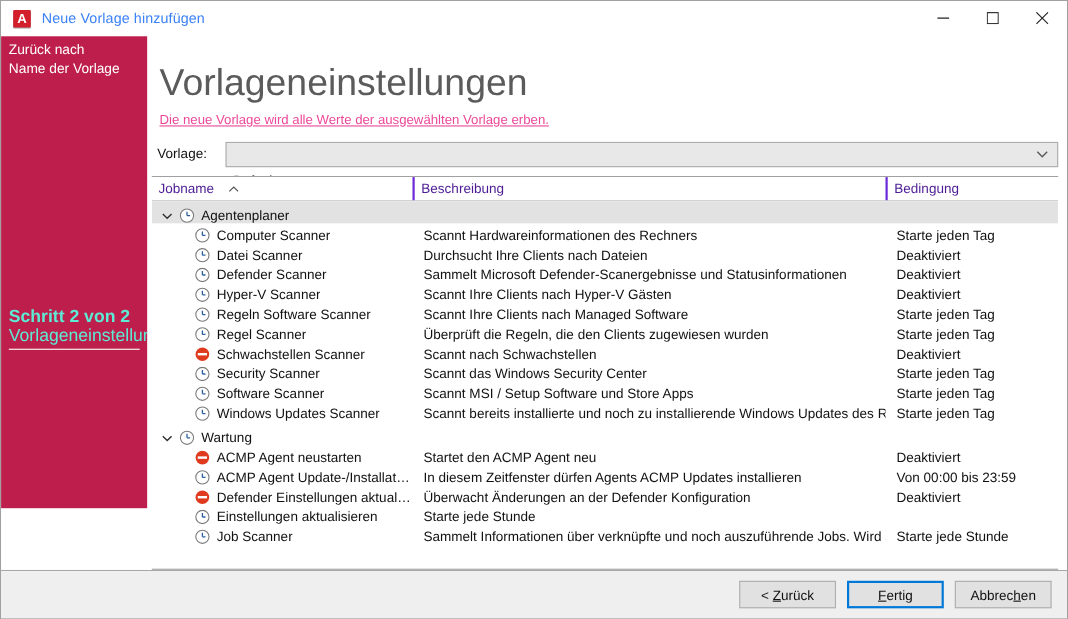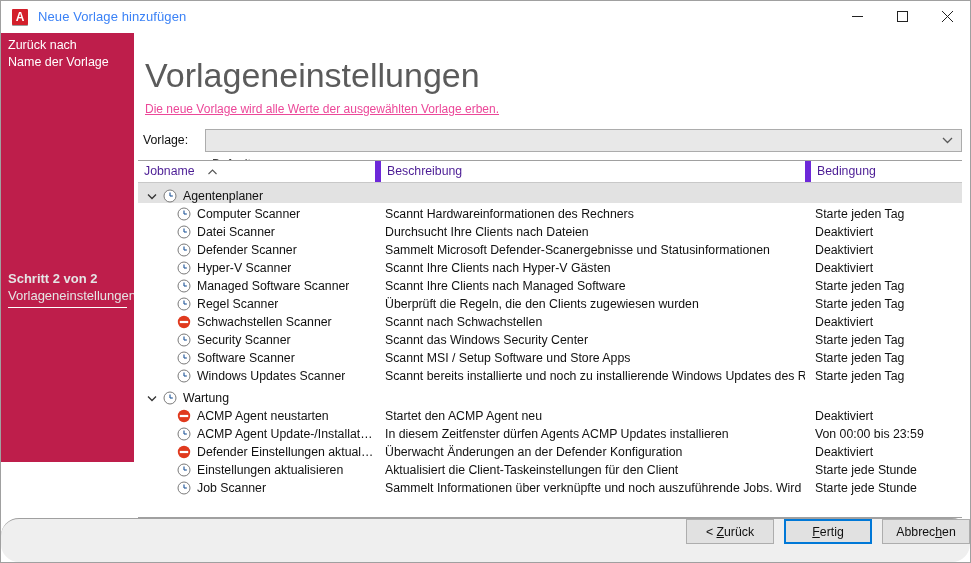--- a/index.html
+++ b/index.html
@@ -95,25 +95,25 @@
     position: absolute;
     left: 7px; top: 4px;
     font-size: 12.5px;
     line-height: 17px;
     color: #ffffff;
     cursor: pointer;
   }
   #back-link div { white-space: nowrap; }
   #step-block {
     position: absolute;
-    left: 7px; top: 237px;
+    left: 7px; top: 247px;
     width: 119px;
-    font-size: 13px;
+    font-size: 16px;
     line-height: 17px;
-    color: #e5e5e5;
+    color: #5eead4;
     padding-bottom: 3px;
     border-bottom: 1px solid #ffffff;
   }
   #step-block .step-num { font-weight: bold; }
 
   
   #main {
     flex: 1 1 auto;
     position: relative;
     background: #ffffff;
@@ -199,21 +199,21 @@
   .hcell {
     height: 21px;
     line-height: 21px;
     padding-left: 6px;
     box-sizing: border-box;
     position: relative;
     cursor: default;
     white-space: nowrap;
     overflow: hidden;
   }
-  .hcell + .hcell { border-left: 6px solid #6d28d9; }
+  .hcell + .hcell { border-left: 2px solid #6d28d9; }
   .hcell.c1 { width: 237px; min-width: 237px; }
   .hcell.c2 { width: 430px; min-width: 430px; }
   .hcell.c3 { flex: 1 1 auto; }
   .sortarrow {
     display: inline-block;
     margin-left: 10px;
     vertical-align: middle;
   }
 
   #grid-body {
@@ -273,24 +273,24 @@
   .indent-group { padding-left: 6px; }
   .indent-child { padding-left: 36px; }
 
   
   #footer {
     height: 44px;
     min-height: 44px;
     background: #efefef;
     border-top: 1px solid #a0a0a0;
     display: flex;
-    align-items: flex-start;
+    align-items: center;
     justify-content: flex-end;
-    box-sizing: border-box;
-    border-radius: 18px;
+    padding-right: 14px;
+    box-sizing: border-box;
   }
   .btn {
     height: 25px;
     min-width: 88px;
     margin-left: 10px;
     background: #e1e1e1;
     border: 1px solid #adadad;
     box-sizing: border-box;
     font-family: "Liberation Sans", sans-serif;
     font-size: 12.3px;
@@ -459,21 +459,21 @@
             </div>
             <div class="row">
               <div class="cell1 indent-child">
                 <span class="icon-slot">
                   <svg width="14" height="14" viewBox="0 0 14 14">
                     <circle cx="7" cy="7" r="6" fill="#ffffff" stroke="#7a7a7a" stroke-width="1"></circle>
                     <line x1="7" y1="7" x2="7" y2="3.4" stroke="#2c5f9e" stroke-width="1.2"></line>
                     <line x1="7" y1="7" x2="9.8" y2="7" stroke="#2c5f9e" stroke-width="1.2"></line>
                   </svg>
                 </span>
-                <span class="lbl">Managed Software Scanner</span>
+                <span class="lbl">Regeln Software Scanner</span>
               </div>
               <div class="cell2">Scannt Ihre Clients nach Managed Software</div>
               <div class="cell3">Starte jeden Tag</div>
             </div>
             <div class="row">
               <div class="cell1 indent-child">
                 <span class="icon-slot">
                   <svg width="14" height="14" viewBox="0 0 14 14">
                     <circle cx="7" cy="7" r="6" fill="#ffffff" stroke="#7a7a7a" stroke-width="1"></circle>
                     <line x1="7" y1="7" x2="7" y2="3.4" stroke="#2c5f9e" stroke-width="1.2"></line>
@@ -604,21 +604,20 @@
               <div class="cell1 indent-child">
                 <span class="icon-slot">
                   <svg width="14" height="14" viewBox="0 0 14 14">
                     <circle cx="7" cy="7" r="6" fill="#ffffff" stroke="#7a7a7a" stroke-width="1"></circle>
                     <line x1="7" y1="7" x2="7" y2="3.4" stroke="#2c5f9e" stroke-width="1.2"></line>
                     <line x1="7" y1="7" x2="9.8" y2="7" stroke="#2c5f9e" stroke-width="1.2"></line>
                   </svg>
                 </span>
                 <span class="lbl">Einstellungen aktualisieren</span>
               </div>
-              <div class="cell2">Aktualisiert die Client-Taskeinstellungen für den Client</div>
               <div class="cell3">Starte jede Stunde</div>
             </div>
             <div class="row">
               <div class="cell1 indent-child">
                 <span class="icon-slot">
                   <svg width="14" height="14" viewBox="0 0 14 14">
                     <circle cx="7" cy="7" r="6" fill="#ffffff" stroke="#7a7a7a" stroke-width="1"></circle>
                     <line x1="7" y1="7" x2="7" y2="3.4" stroke="#2c5f9e" stroke-width="1.2"></line>
                     <line x1="7" y1="7" x2="9.8" y2="7" stroke="#2c5f9e" stroke-width="1.2"></line>
                   </svg>

